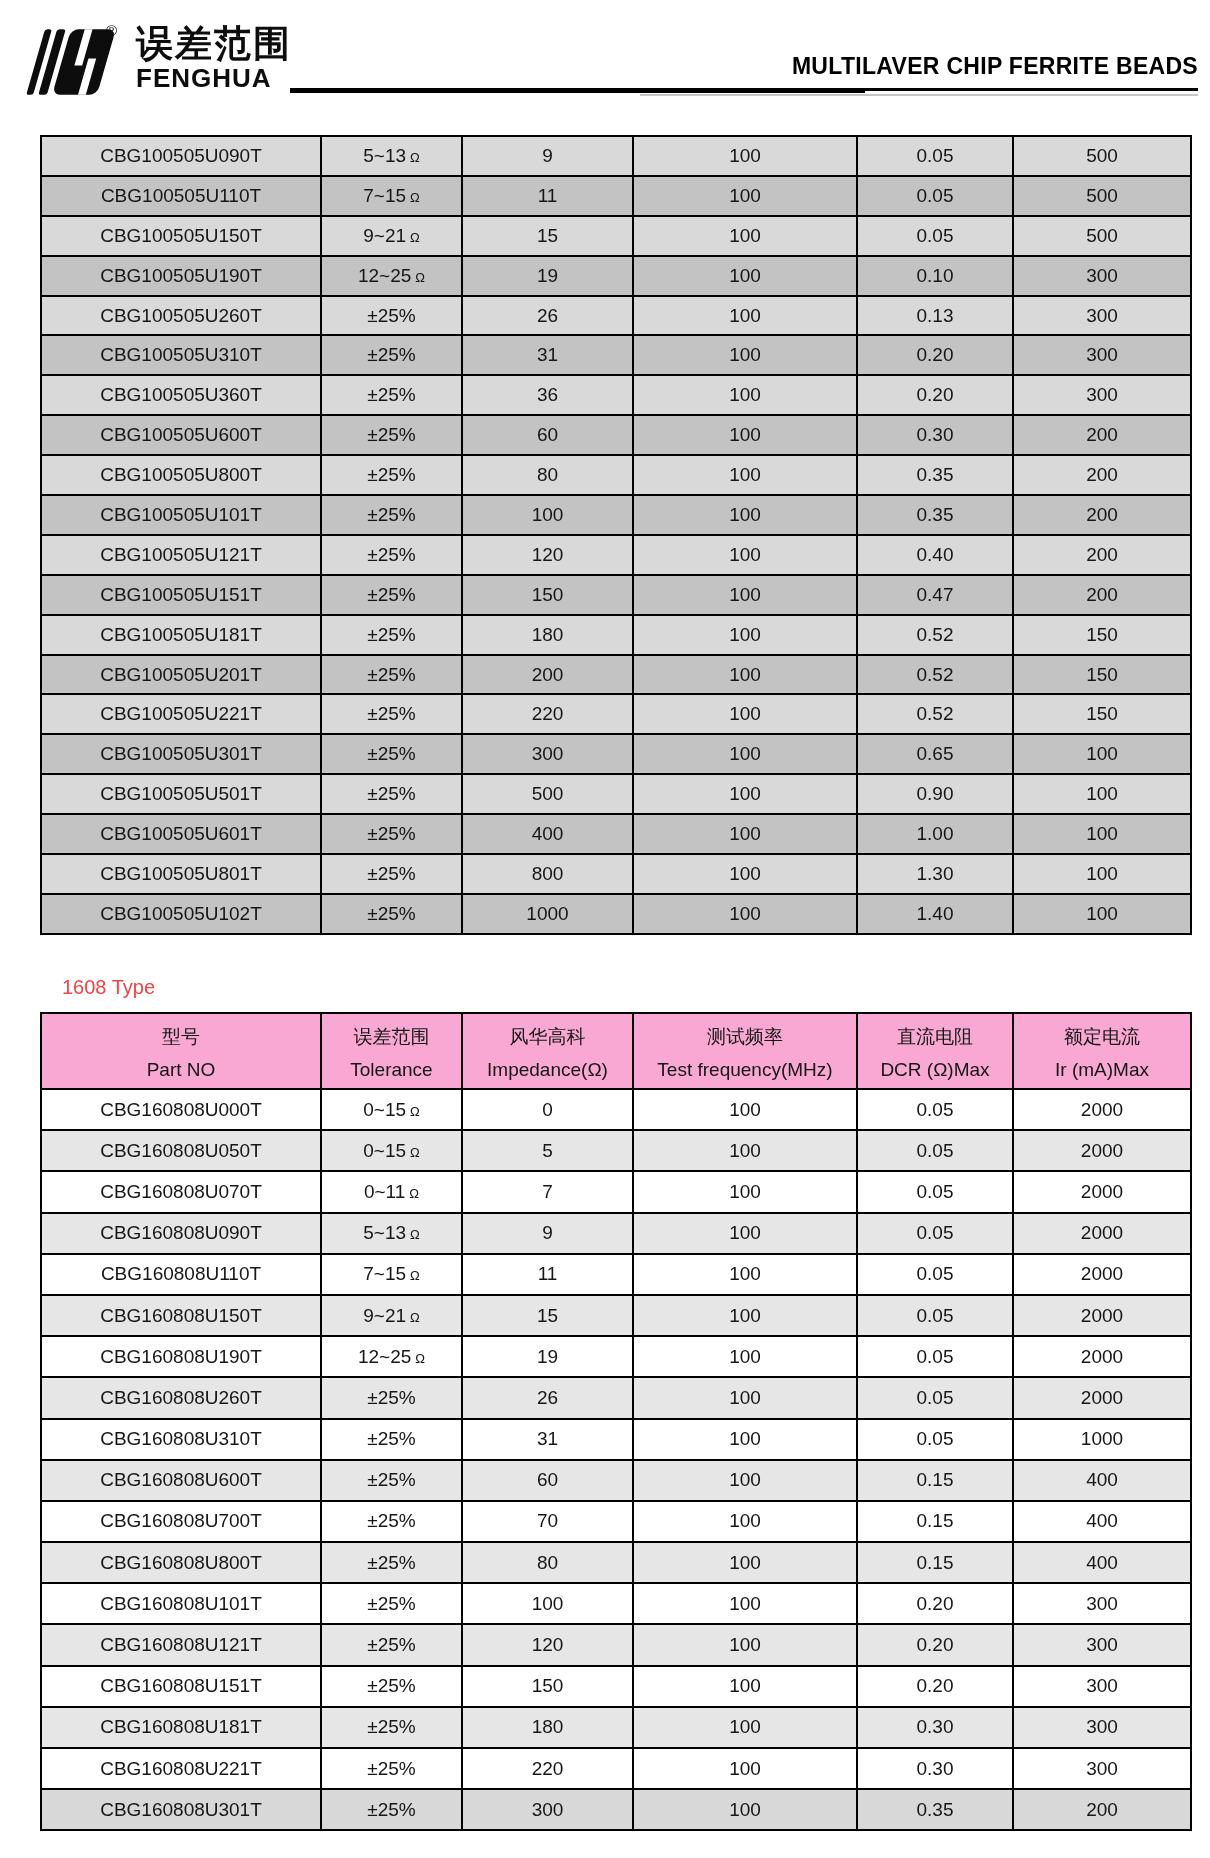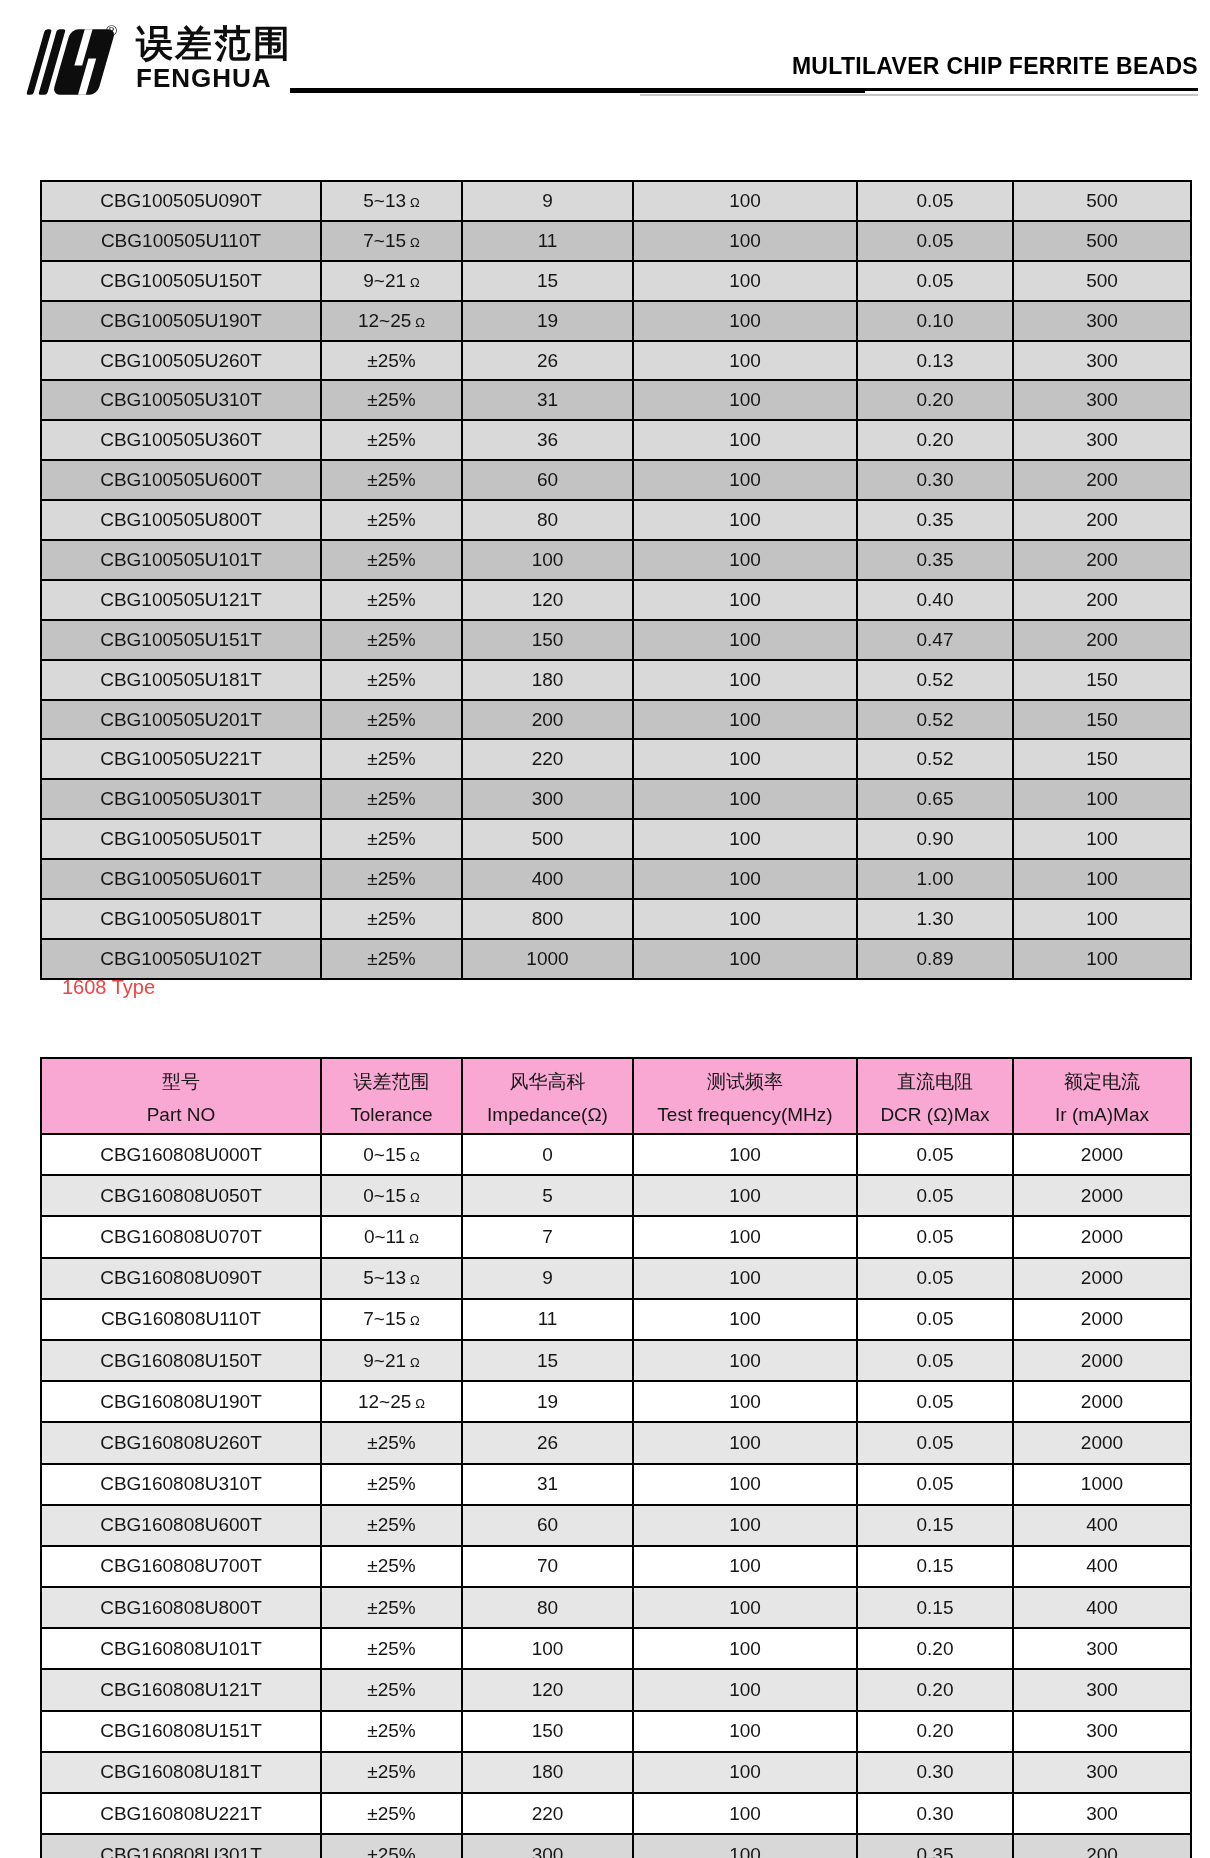--- a/index.html
+++ b/index.html
@@ -12,21 +12,21 @@
   .logo-svg{position:absolute;left:22px;top:24px;}
   .reg-mark{position:absolute;left:106px;top:22px;font-size:15px;color:#111;}
   .brand{position:absolute;left:136px;top:25px;line-height:1;}
   .brand-cn{font-size:37px;font-weight:700;letter-spacing:2px;color:#0d0d0d;}
   .brand-en{font-size:26px;font-weight:700;letter-spacing:1px;color:#0d0d0d;margin-top:3px;}
   .page-title{position:absolute;right:12px;top:53px;font-size:23px;font-weight:700;letter-spacing:0.3px;color:#000;white-space:nowrap;}
   .rule-thick{position:absolute;left:290px;top:88px;width:575px;height:5px;background:#000;}
   .rule-thin{position:absolute;left:863px;top:88px;width:335px;height:3px;background:#000;}
   .rule-shadow{position:absolute;left:640px;top:94px;width:558px;height:2px;background:#c6c6c6;}
   
-  table{border-collapse:collapse;position:absolute;table-layout:fixed;margin-top:45px;}
+  table{border-collapse:collapse;position:absolute;table-layout:fixed;}
   td,th{border:2px solid #000;text-align:center;vertical-align:middle;padding:0;font-weight:400;overflow:hidden;}
   #table1{left:40px;top:135px;width:1150px;}
   #table1 td{height:37.9px;font-size:19px;}
   #table1 tbody tr:nth-child(odd) td{background:#d9d9d9;}
   #table1 tbody tr:nth-child(even) td{background:#c3c3c3;}
   #table2{left:40px;top:1012px;width:1150px;}
   #table2 th{height:74px;background:#f9a8d4;font-size:19px;}
   #table2 td{height:39.2px;font-size:19px;background:#ffffff;}
   #table2 tbody tr:nth-child(even) td{background:#e6e6e6;}
   #table2 tbody tr:last-child td{background:#d8d8d8;}
@@ -221,21 +221,21 @@
           <td>800</td>
           <td>100</td>
           <td>1.30</td>
           <td>100</td>
         </tr>
         <tr>
           <td>CBG100505U102T</td>
           <td>±25%</td>
           <td>1000</td>
           <td>100</td>
-          <td>0.89</td>
+          <td>1.40</td>
           <td>100</td>
         </tr>
       </tbody>
   </table>
 
   <div class="section-label">1608 Type</div>
 
   <table id="table2">
     <colgroup>
       <col style="width:280px">

